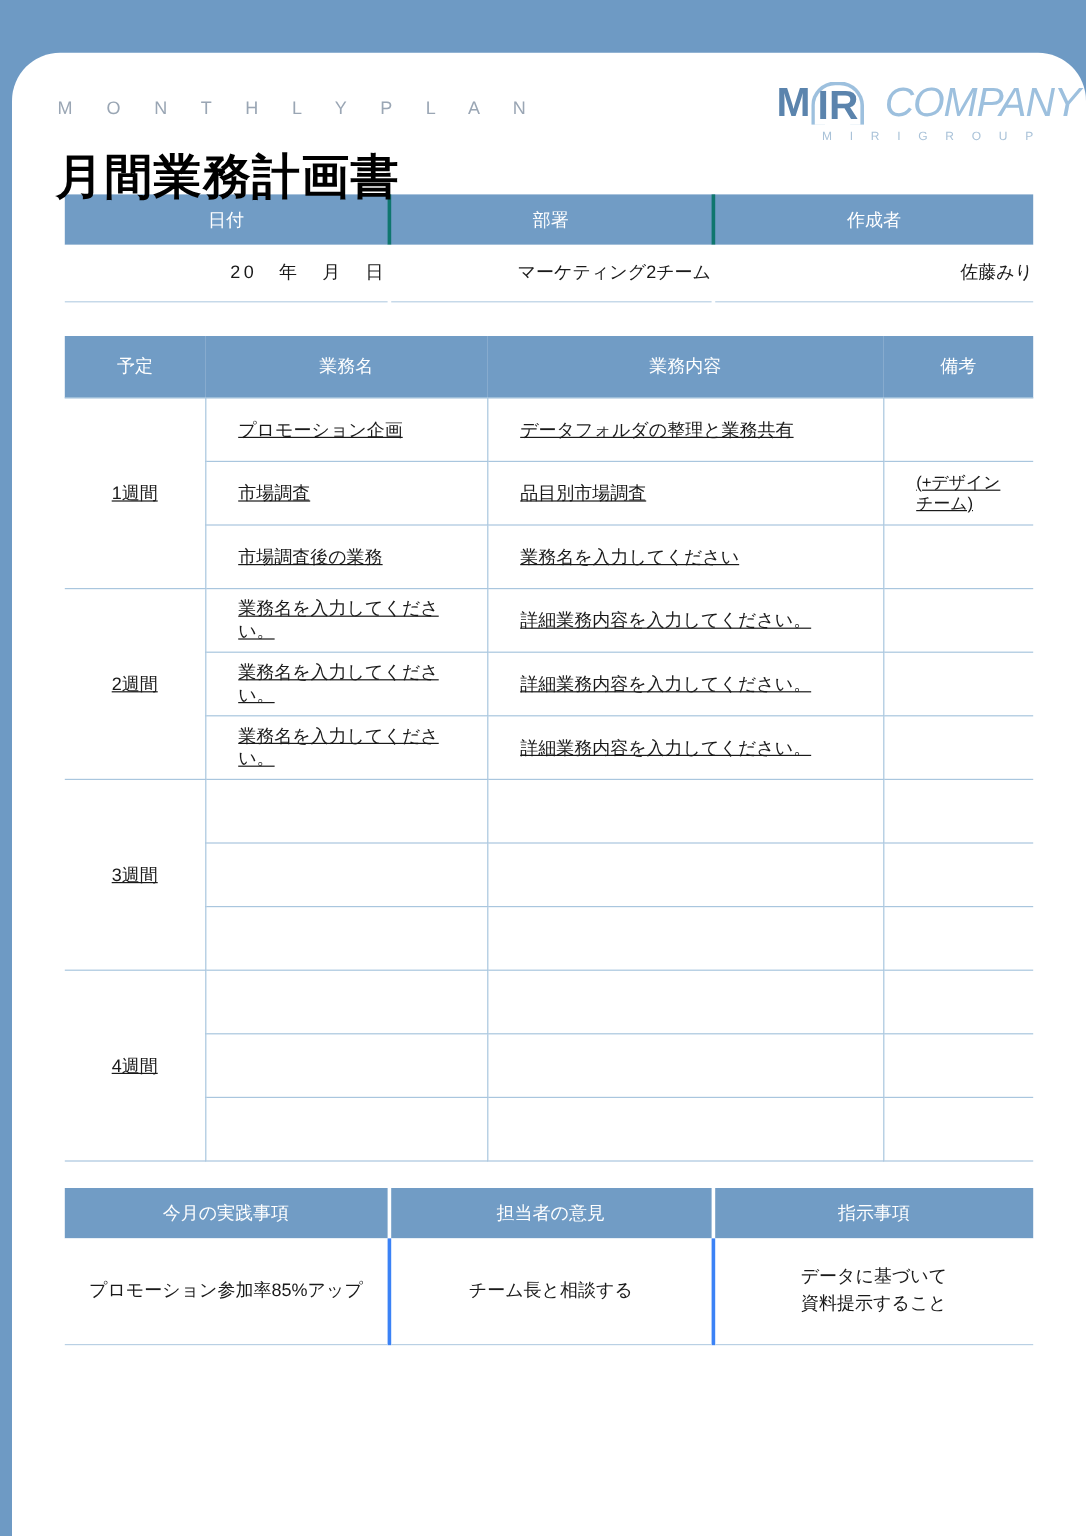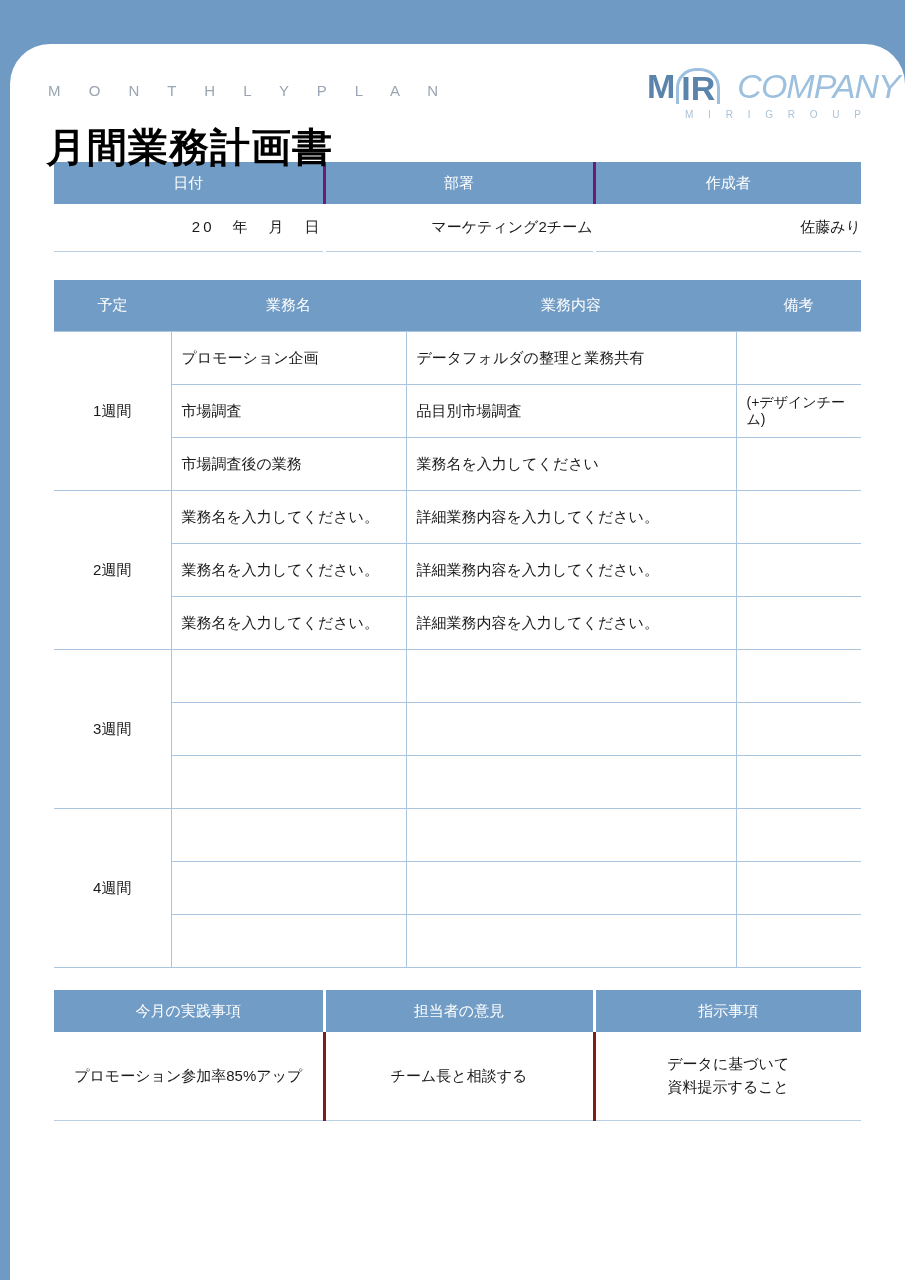--- a/index.html
+++ b/index.html
@@ -116,21 +116,21 @@
     table-layout: fixed;
   }
 
   .tbl th {
     background: #719cc5;
     color: #ffffff;
     font-weight: normal;
     font-size: 15px;
     height: 42px;
     text-align: center;
-    border-right: 3px solid #701a75;
+    border-right: 3px solid #0f766e;
   }
   .tbl th:last-child { border-right: none; }
 
   .tbl td {
     font-size: 15px;
     color: #1a1a1a;
     text-align: right;
     background: #ffffff;
   }
 
@@ -163,23 +163,24 @@
     height: 52px;
     text-align: center;
     border: none;
   }
 
   .plan-tbl td {
     border: 1px solid #a9c6de;
     font-size: 15px;
     color: #1a1a1a;
     height: 53px;
-    padding: 6px 10px;
+    padding: 6px 27px;
     vertical-align: middle;
     background: #ffffff;
+    text-decoration: underline;
   }
 
   .wk-cell {
     text-align: center;
     color: #2c3e7a;
     font-size: 15px;
     border-left: none !important;
     vertical-align: middle;
   }
 
@@ -218,21 +219,21 @@
     margin-top: 17px;
   }
   .bottom-tbl th:last-child { border-right: none; }
 
   .bottom-tbl td {
     height: 88px;
     text-align: center;
     font-size: 15px;
     color: #1a1a1a;
     border-bottom: 1px solid #b9d0e4;
-    border-right: 3px solid #7f1d1d;
+    border-right: 3px solid #3b82f6;
     vertical-align: middle;
     line-height: 1.5;
     background: #ffffff;
   }
   .bottom-tbl td:last-child { border-right: none; }
 
   .two-line { white-space: pre-line; }
 </style>
 </head>
 <body>

